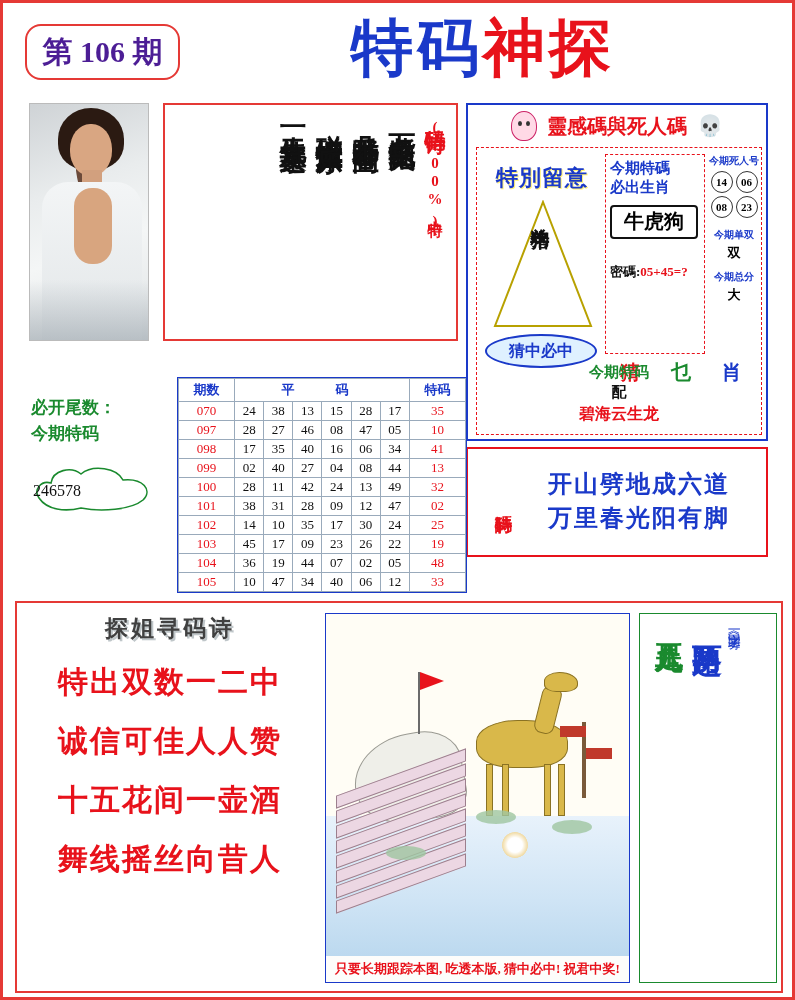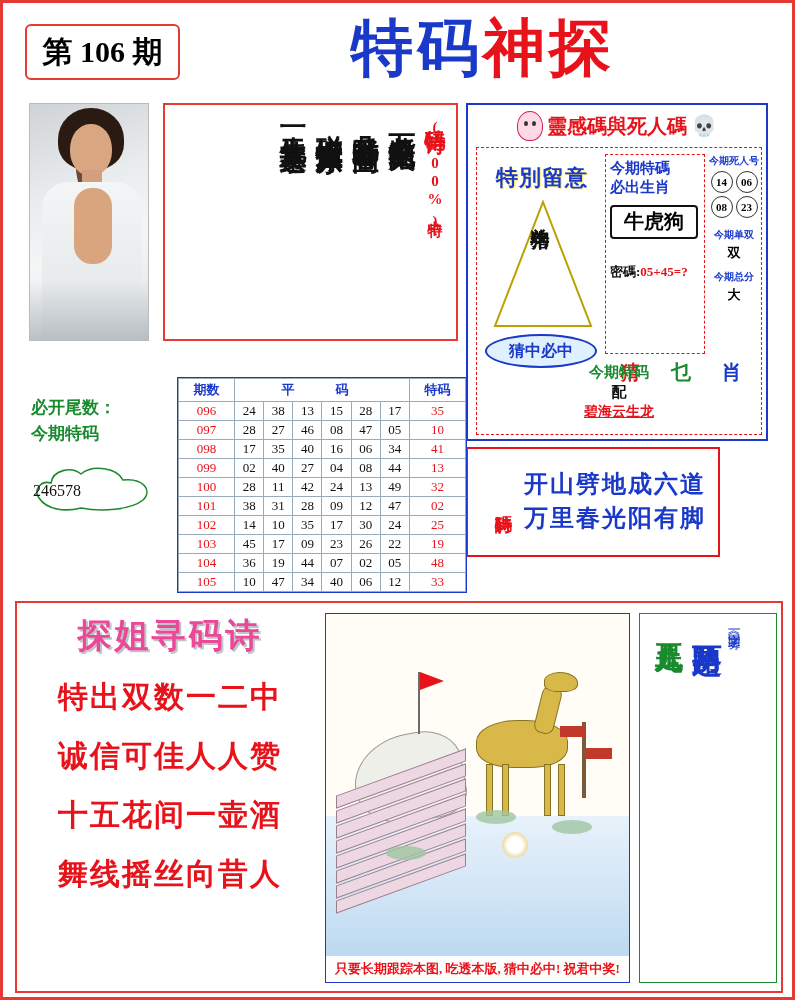--- a/index.html
+++ b/index.html
@@ -17,23 +17,23 @@
     background:#fff;
   }
 
   
   .header {
     position:absolute; left:8px; top:8px; width:775px; height:82px;
     display:flex; align-items:center;
   }
   .issue-box {
     width:155px; height:56px; margin-left:14px;
-    border:2px solid #e53935; border-radius:6px;
+    border:2px solid #e53935; border-radius:16px;
     display:flex; align-items:center; justify-content:center;
-    font-size:30px; font-weight:bold; color:#000000;
+    font-size:30px; font-weight:bold; color:#4c1d95;
     font-family:"Liberation Serif", serif;
     background:#fff;
   }
   .title-main {
     flex:1; text-align:center; position:relative; top:-4px;
   }
   .title-main .t {
     font-size:62px; font-weight:bold;
     font-family:"Liberation Serif", serif;
     letter-spacing:4px;
@@ -75,21 +75,21 @@
   .poem-title { font-size:21px; color:#e8121b; margin:0 4px; }
   .poem-title small { font-size:15px; }
   .poem-line { font-size:27px; color:#111; margin:0 4px; }
 
   
   .lucky {
     position:absolute; left:455px; top:8px; width:302px; height:338px;
     border:2px solid #1a39c9; background:#fff;
   }
   .lucky-head {
-    height:42px; display:flex; align-items:center; justify-content:center; gap:4px;
+    height:42px; display:flex; align-items:center; justify-content:center; gap:10px;
     position:relative;
   }
   .lucky-head .lh-text {
     font-size:20px; font-weight:bold; color:#e8121b;
     font-family:"Liberation Serif", serif;
   }
   .skull { font-size:21px; }
   .ghost-face {
     width:26px; height:30px; border-radius:50% 50% 45% 45%;
     background:#ffd9e6; border:1px solid #c26; position:relative;
@@ -169,25 +169,25 @@
     font-family:"Liberation Serif", serif;
   }
   .g1{color:#e8121b;} .g2{color:#1a8a2e;} .g3{color:#1a39c9;}
 
   .bottom-note {
     position:absolute; left:6px; top:214px; width:272px;
     text-align:center; font-size:15px; color:#1a8a2e; font-weight:bold;
     font-family:"Liberation Serif", serif; line-height:1.35;
   }
   .bottom-note .bn2 { color:#111; }
-  .bottom-note .bn3 { color:#e8121b; font-size:14px;text-decoration:underline; }
+  .bottom-note .bn3 { color:#e8121b; font-size:16px; }
 
   
   .red-poem {
-    position:absolute; left:455px; top:352px; width:254px; height:110px;
+    position:absolute; left:455px; top:352px; width:302px; height:110px;
     border:2px solid #e8121b; background:#fff;
     display:flex; align-items:center;
   }
   .rp-title {
     width:38px; margin-left:6px;
     writing-mode:vertical-rl; text-orientation:upright;
     font-size:17px; font-weight:bold; color:#e8121b;
     font-family:"Liberation Serif", serif; line-height:1.1;
   }
   .rp-lines { flex:1; text-align:center; }
@@ -228,23 +228,23 @@
   table.data td.sp { color:#e8121b; }
   .thead-mid { letter-spacing:14px;margin-top:6px; }
 
   
   .bottom {
     position:absolute; left:12px; top:598px; width:768px; height:392px;
     border:2px solid #e53935; background:#fff;
   }
   .b-left { position:absolute; left:8px; top:10px; width:290px; height:370px; }
   .b-left-title {
-    text-align:center; font-size:34px; font-weight:bold;
-    font-family:"Liberation Serif", serif;
-    color:#ec4899; letter-spacing:3px;
+    text-align:center; font-size:23px; font-weight:bold;
+    font-family:"Liberation Serif", serif;
+    color:#404040; letter-spacing:3px;
     text-shadow:2px 2px 0 #bfc6c9;
   }
   .b-left-line {
     text-align:center; font-size:30px; font-weight:bold; color:#e8121b;
     font-family:"Liberation Serif", serif; letter-spacing:2px;
     margin-top:18px;
   }
 
   .b-mid {
     position:absolute; left:308px; top:10px; width:305px; height:370px;
@@ -413,21 +413,21 @@
       <table class="data">
         <thead>
           <tr>
             <th>期数</th>
             <th colspan="6" class="thead-mid">平　码</th>
             <th>特码</th>
           </tr>
         </thead>
         <tbody id="tbody">
             <tr>
-              <td class="idx">096</td>
+              <td class="idx">070</td>
               <td>24</td>
               <td>38</td>
               <td>13</td>
               <td>15</td>
               <td>28</td>
               <td>17</td>
               <td class="sp">35</td>
             </tr>
             <tr>
               <td class="idx">097</td>

